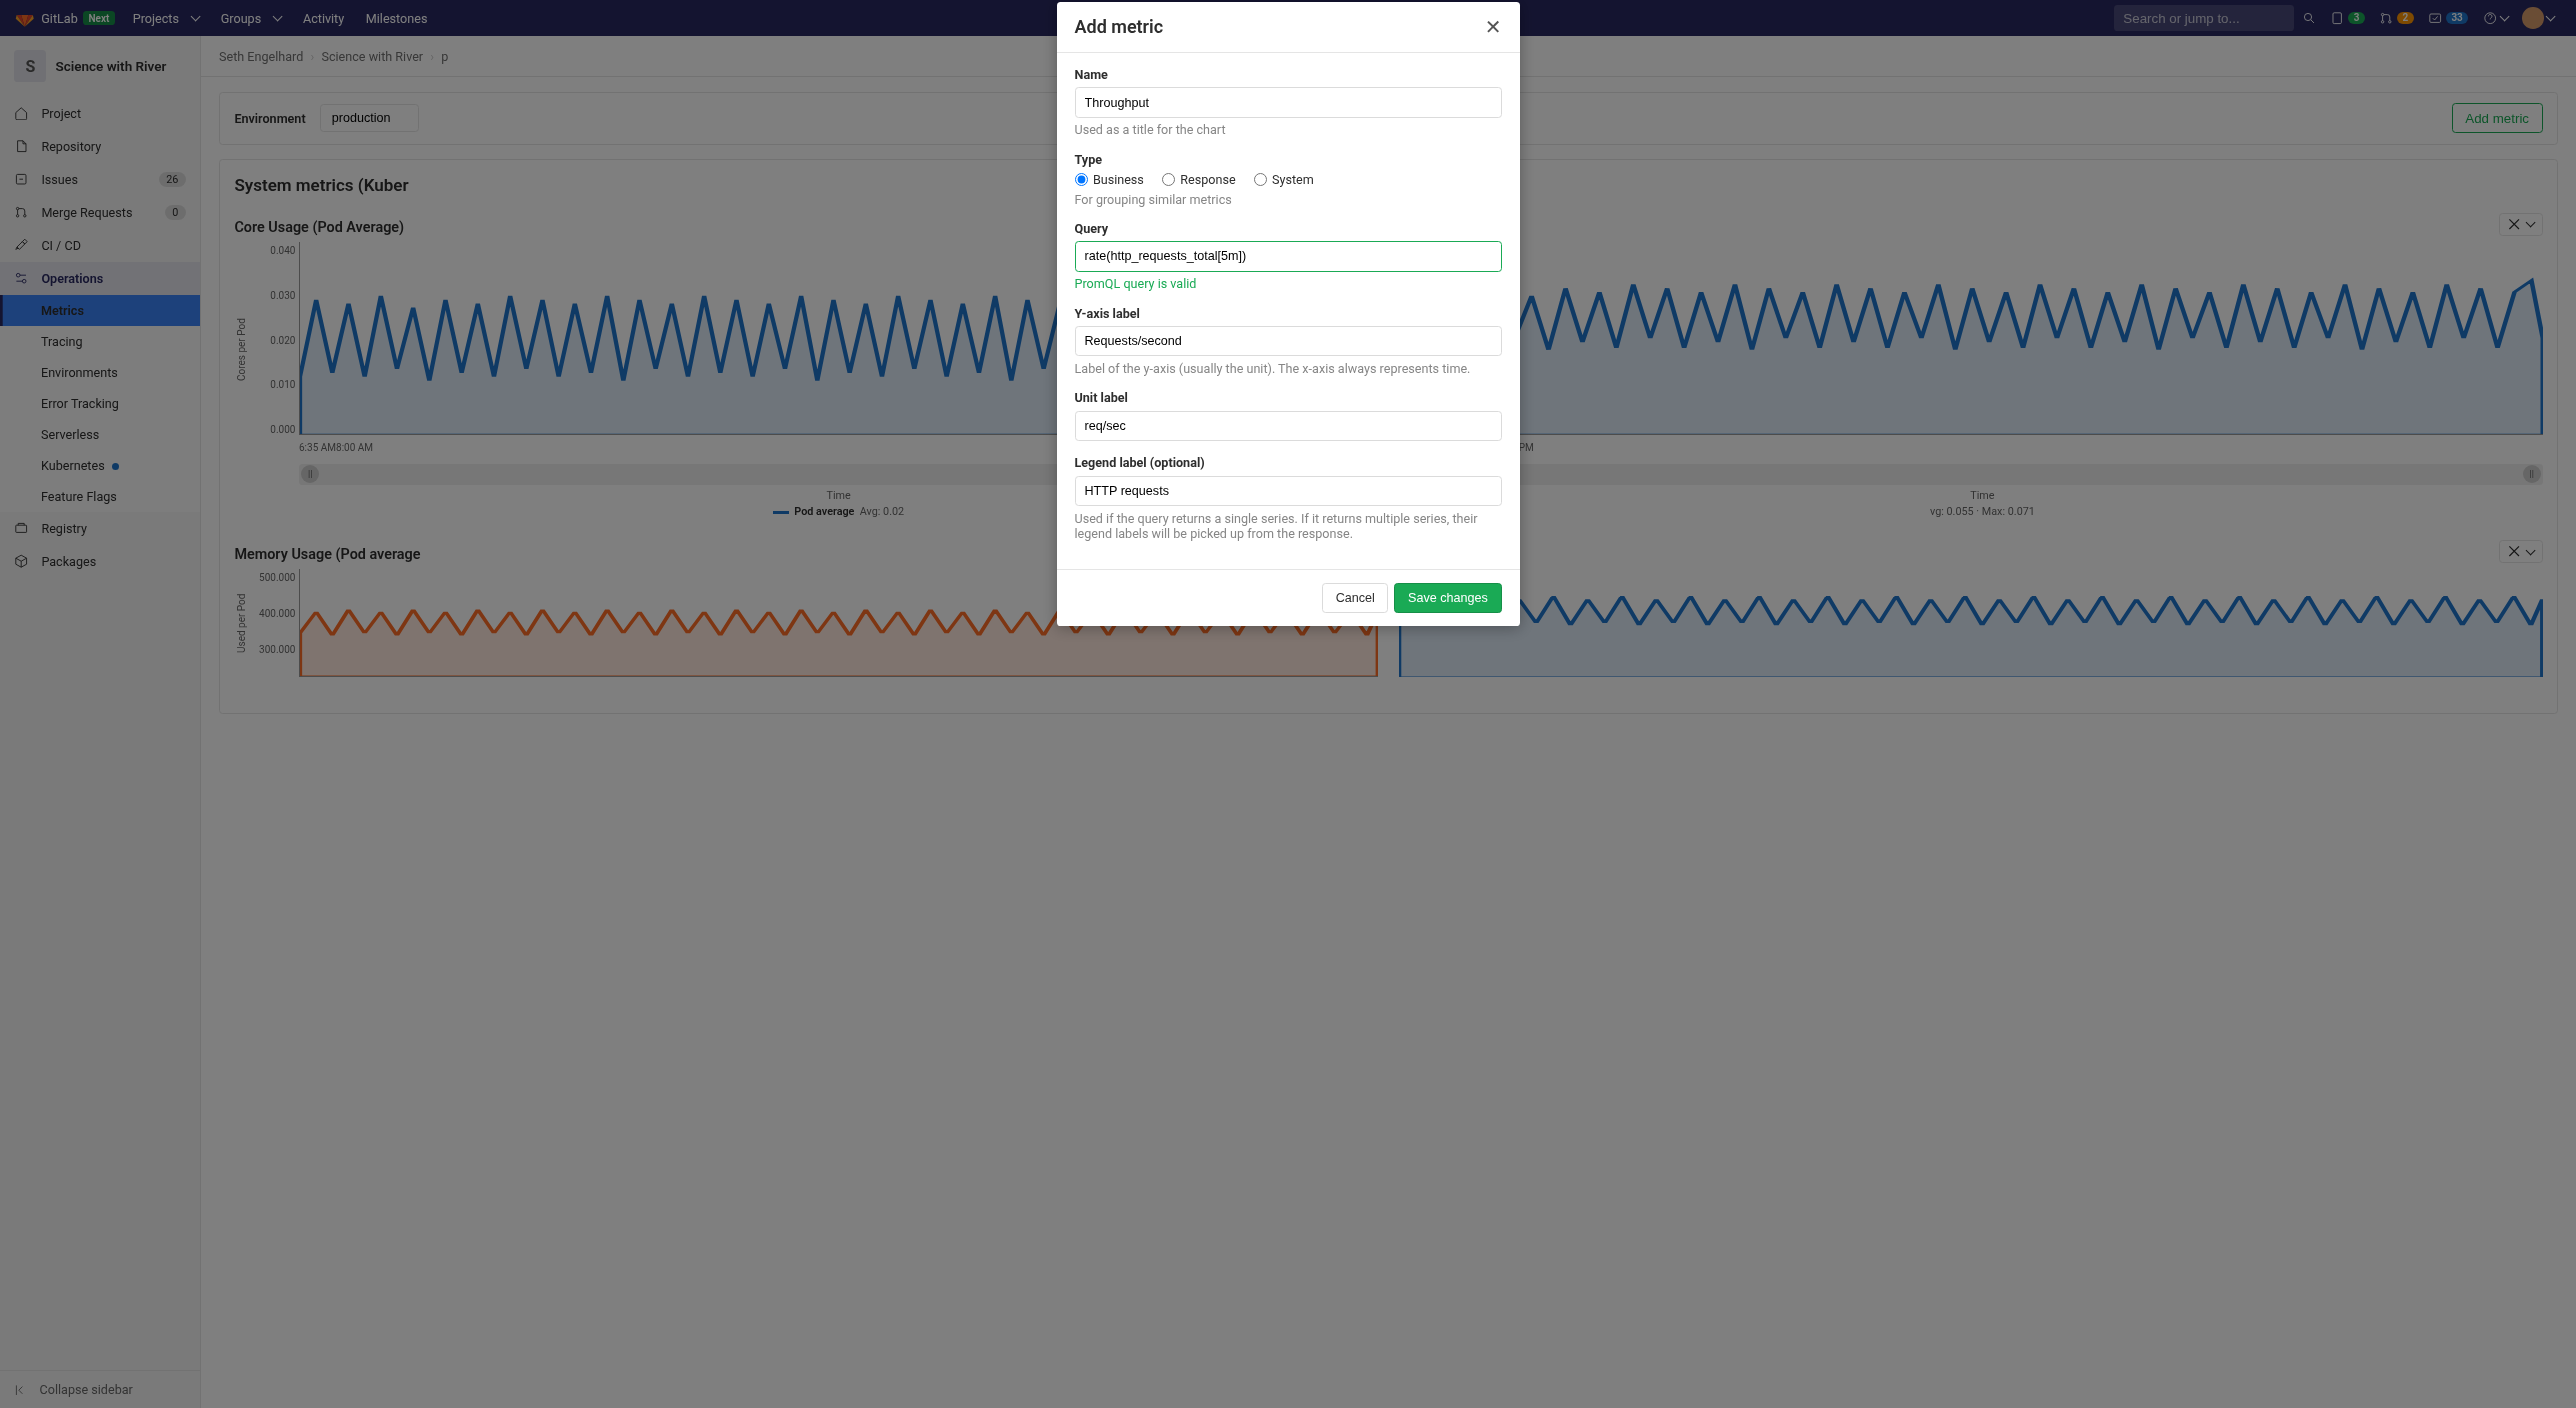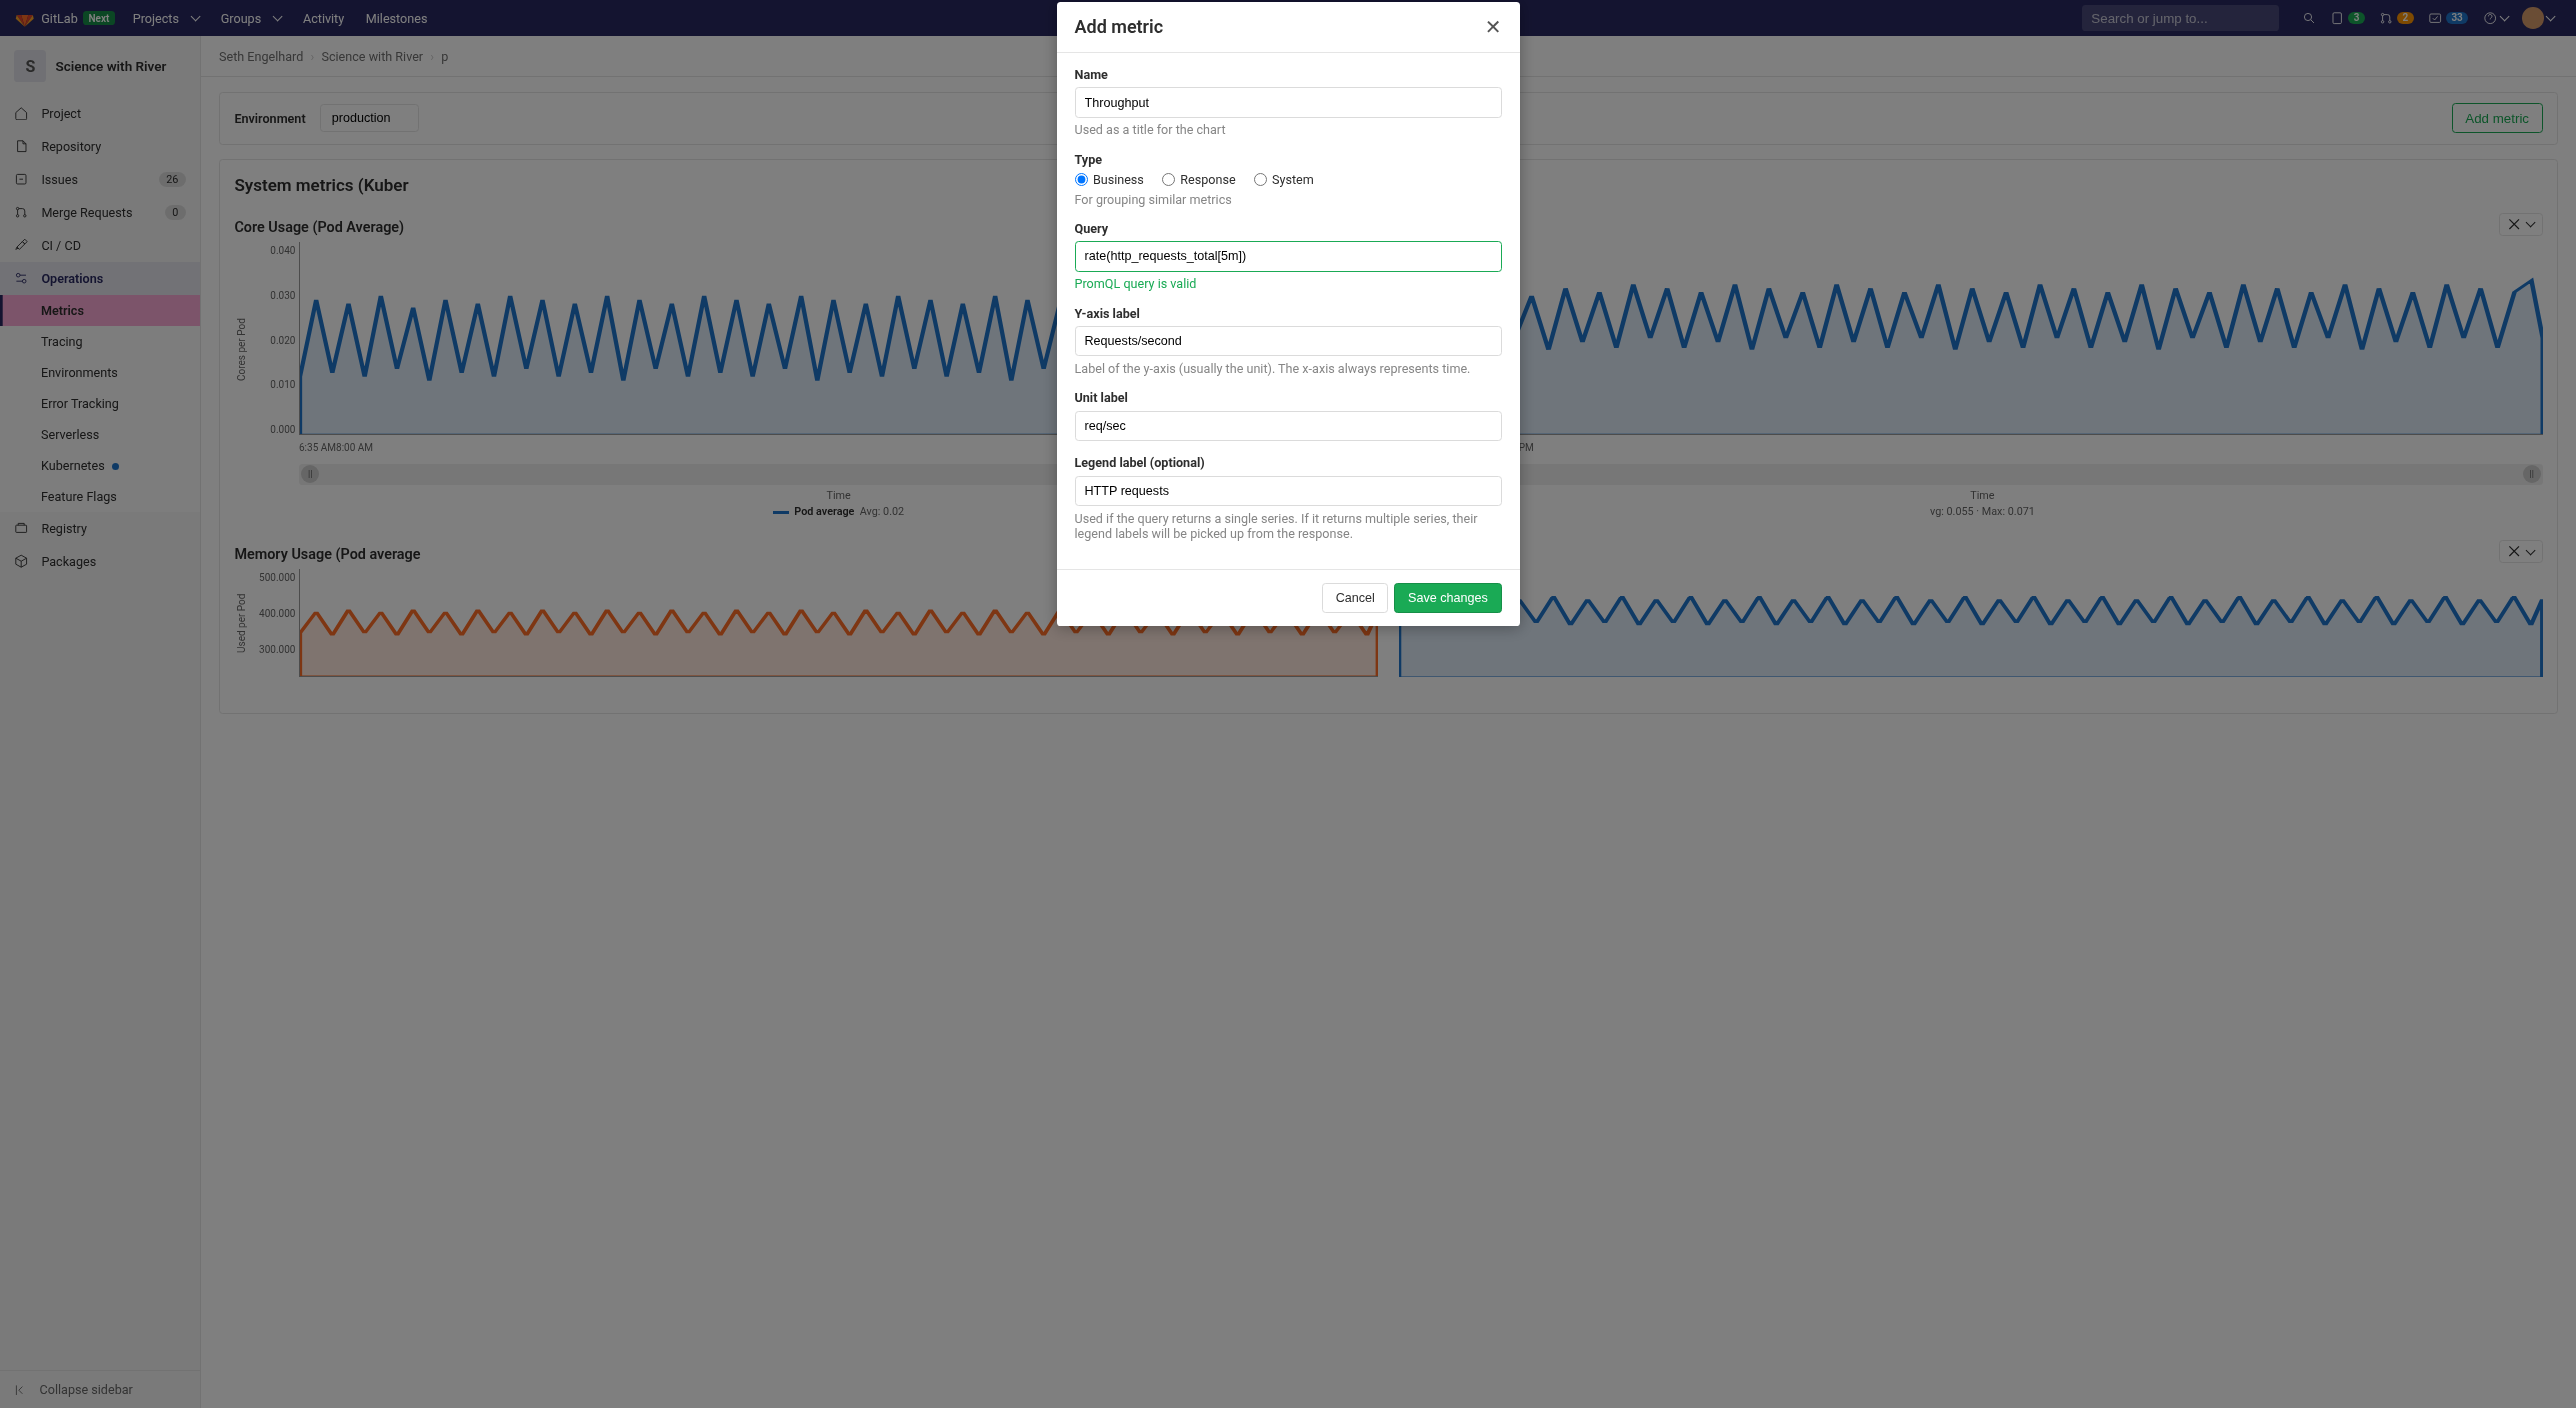--- a/index.html
+++ b/index.html
@@ -3,40 +3,40 @@
 <meta charset="utf-8">
 <style>
 *{box-sizing:border-box;margin:0;padding:0}
 body{font-family:-apple-system,BlinkMacSystemFont,"Segoe UI",Roboto,sans-serif;font-size:12.6px;color:#2e2e2e;background:#fff;overflow:hidden}
 .topnav{height:36px;background:#292961;display:flex;align-items:center;padding:0 14.4px;color:#fff}
 .topnav .logo{display:flex;align-items:center;gap:5.4px;margin-right:7.2px}
 .topnav .logo-icon{width:21.5px;height:21.5px}
 .topnav .next-badge{background:#168f48;color:#fff;border-radius:3.6px;padding:1.8px 5.4px;font-size:10px;font-weight:600}
 .topnav .nav-item{padding:0 10.8px;display:flex;align-items:center;gap:13px;cursor:pointer;height:100%}
 .topnav .spacer{flex:1}
-.topnav input.search{background:rgba(255,255,255,.15);border:none;color:#c4b5fd;padding:5.4px 9px;border-radius:3.6px;width:197px;margin-right:15px}
+.topnav input.search{background:rgba(255,255,255,.15);border:none;color:#c4b5fd;padding:5.4px 9px;border-radius:3.6px;width:180px;margin-right:0}
 .topnav input.search::placeholder{color:rgba(255,255,255,.7)}
 .topnav .right-item{padding:0 7.2px;display:flex;align-items:center;gap:3.6px;cursor:pointer}
 .topnav .badge{background:#1f75cb;color:#fff;border-radius:9px;padding:0.9px 5.4px;font-size:10px;font-weight:600}
 .topnav .badge.green{background:#1aaa55}
 .topnav .badge.orange{background:#fc9403}
 .topnav .avatar{width:21.5px;height:21.5px;border-radius:50%;background:#d49a6a}
 .chev{width:7.2px;height:7.2px;border-right:1.3px solid currentColor;border-bottom:1.3px solid currentColor;transform:rotate(45deg);margin-top:-2.7px}
 .layout{display:flex;height:calc(100vh - 36px)}
 .sidebar{width:201px;background:#f5f5f5;border-right:0.9px solid #e5e5e5;display:flex;flex-direction:column}
 .sidebar .proj-header{display:flex;align-items:center;gap:9px;padding:14.4px}
 .sidebar .proj-avatar{width:32px;height:32px;background:#e1e1e8;border-radius:3.6px;display:flex;align-items:center;justify-content:center;font-weight:700;color:#555;font-size:16px}
 .sidebar .proj-name{font-weight:600;font-size:13.5px}
 .sidebar .item{display:flex;align-items:center;padding:9px 14.4px;gap:12.6px;cursor:pointer;color:#2e2e2e}
 .sidebar .item .icon{width:14.4px;height:14.4px;flex-shrink:0}
 .sidebar .item .count{margin-left:auto;background:#dbdbdb;border-radius:9px;padding:0.9px 7.2px;font-size:10.8px}
 .sidebar .item.active{background:#e4e4ed;font-weight:600;color:#292961}
 .sidebar .sub-items{background:#fafafa}
 .sidebar .sub-item{padding:8px 14.4px 8px 41px;cursor:pointer}
-.sidebar .sub-item.active{background:#f9a8d4;font-weight:600;box-shadow:inset 2.7px 0 0 #292961}
+.sidebar .sub-item.active{background:#3b82f6;font-weight:600;box-shadow:inset 2.7px 0 0 #292961}
 .sidebar .sub-item .dot{display:inline-block;width:7.2px;height:7.2px;background:#1f75cb;border-radius:50%;margin-left:7.2px;vertical-align:middle}
 .sidebar .collapse{margin-top:auto;padding:10.8px 14.4px;display:flex;align-items:center;gap:10.8px;border-top:0.9px solid #e5e5e5;cursor:pointer;color:#666}
 .main{flex:1;overflow:auto;background:#fff}
 .breadcrumb{padding:12.6px 18px;border-bottom:0.9px solid #e5e5e5;display:flex;align-items:center;gap:7.2px;color:#707070;font-size:12.6px}
 .breadcrumb .sep{color:#ccc}
 .env-bar{margin:14.4px 18px;border:0.9px solid #e5e5e5;border-radius:3.6px;padding:10.8px 14.4px;display:flex;align-items:center;gap:14.4px}
 .env-bar .label{font-weight:600}
 .env-bar select{appearance:none;border:0.9px solid #e5e5e5;border-radius:3.6px;padding:6.3px 27px 6.3px 10.8px;background:#fff;font-size:12.6px}
 .env-bar .add-btn{margin-left:auto;border:0.9px solid #1aaa55;color:#1aaa55;background:#fff;padding:6.3px 12.6px;border-radius:3.6px;cursor:pointer;font-weight:500}
 .metrics-box{margin:0 18px 18px;border:0.9px solid #e5e5e5;border-radius:3.6px;padding:14.4px}

